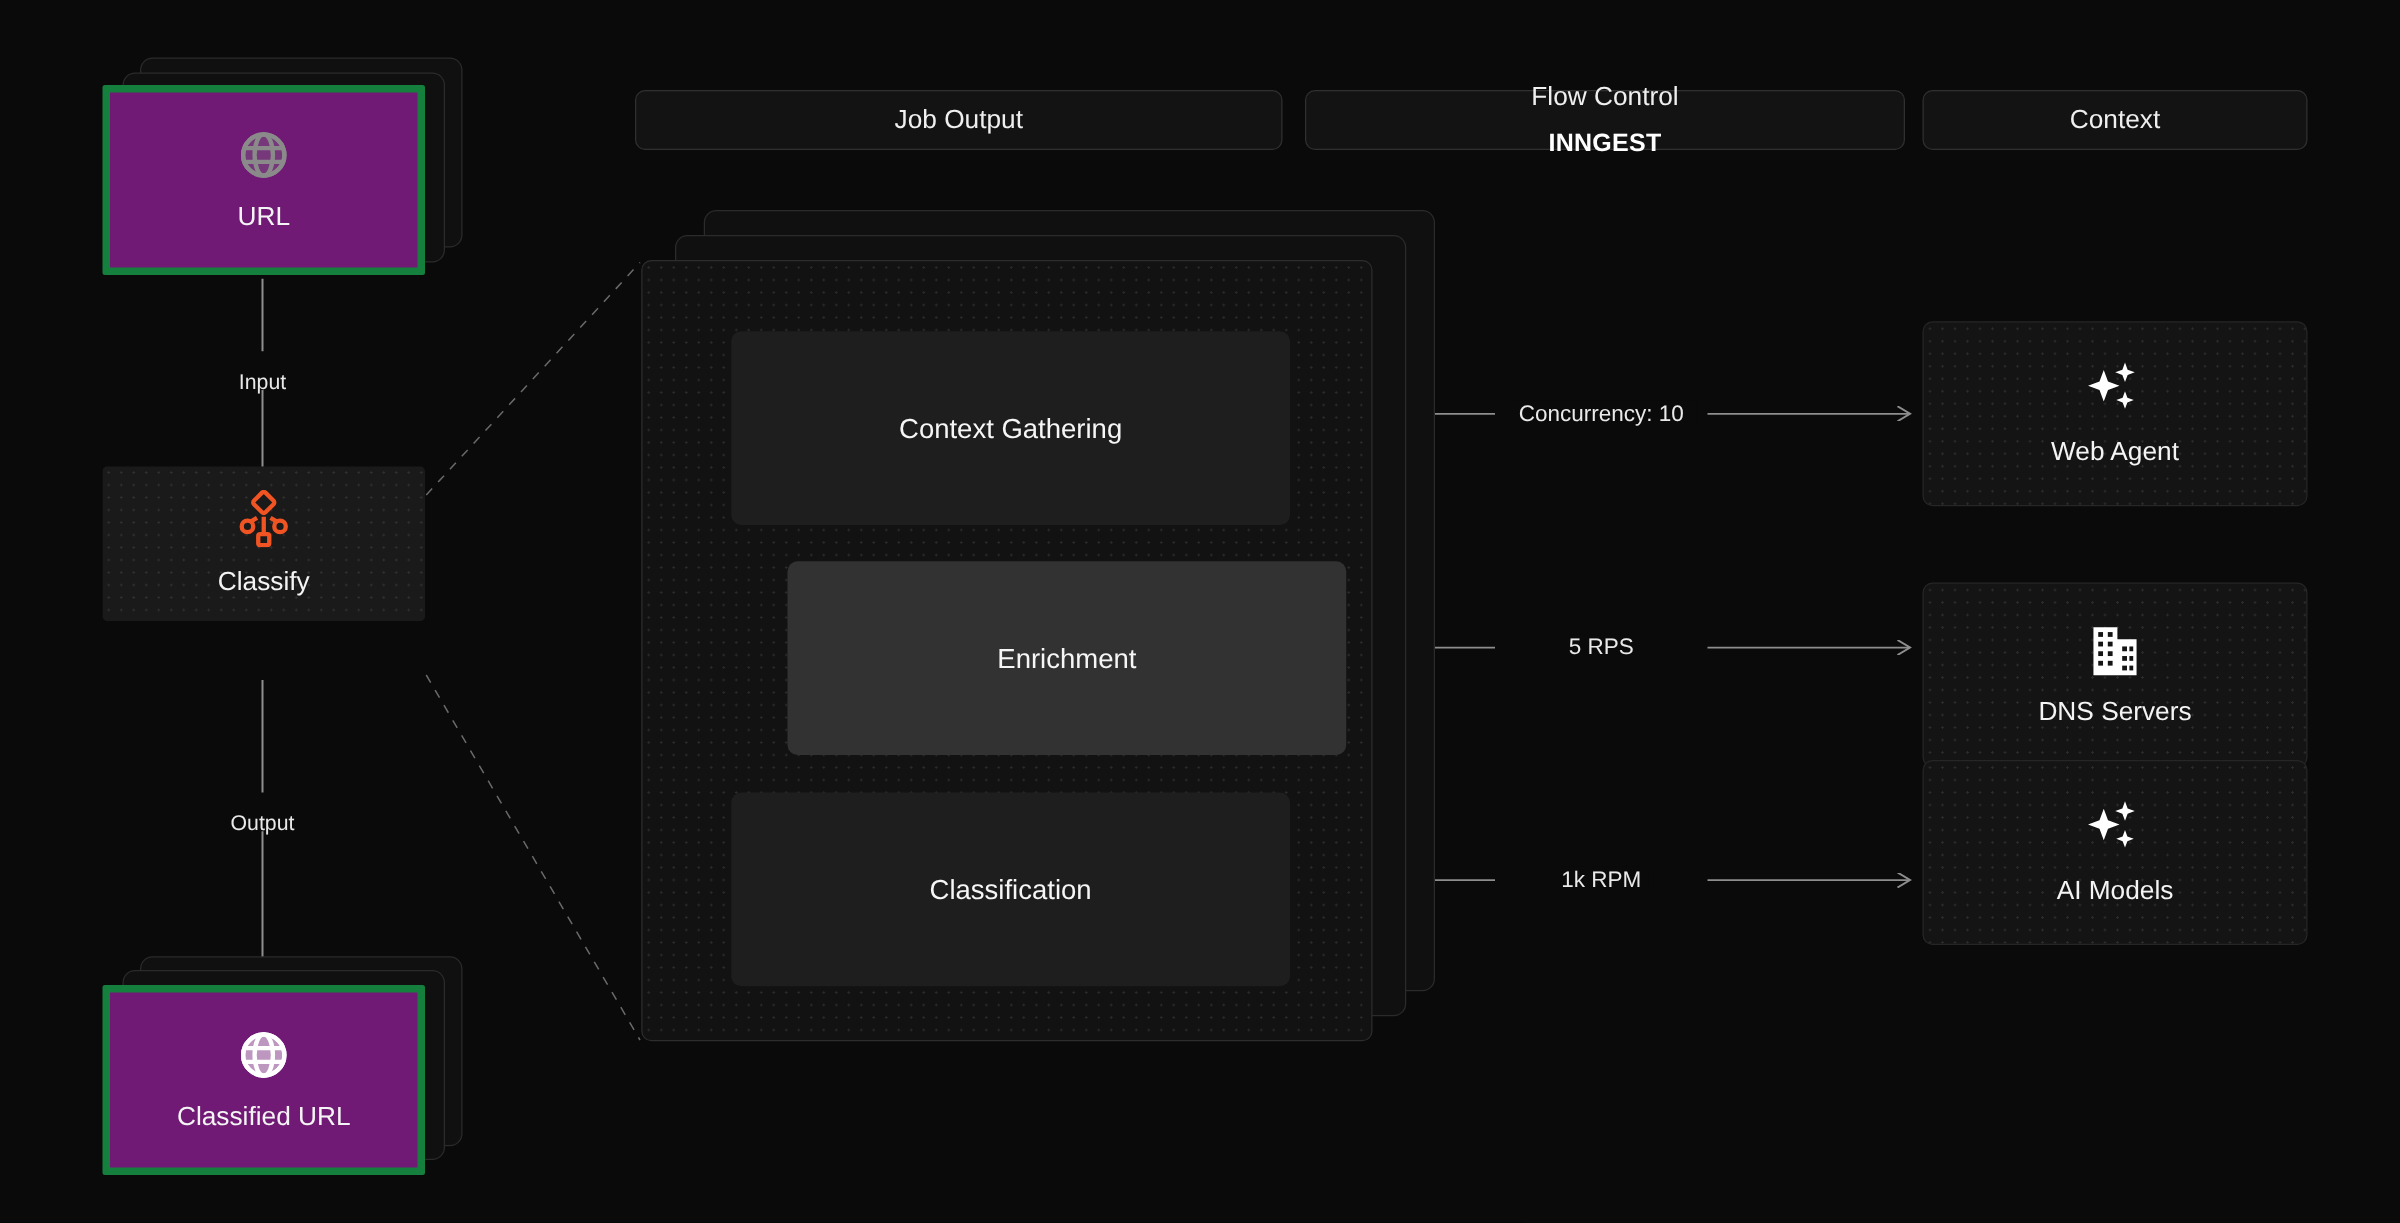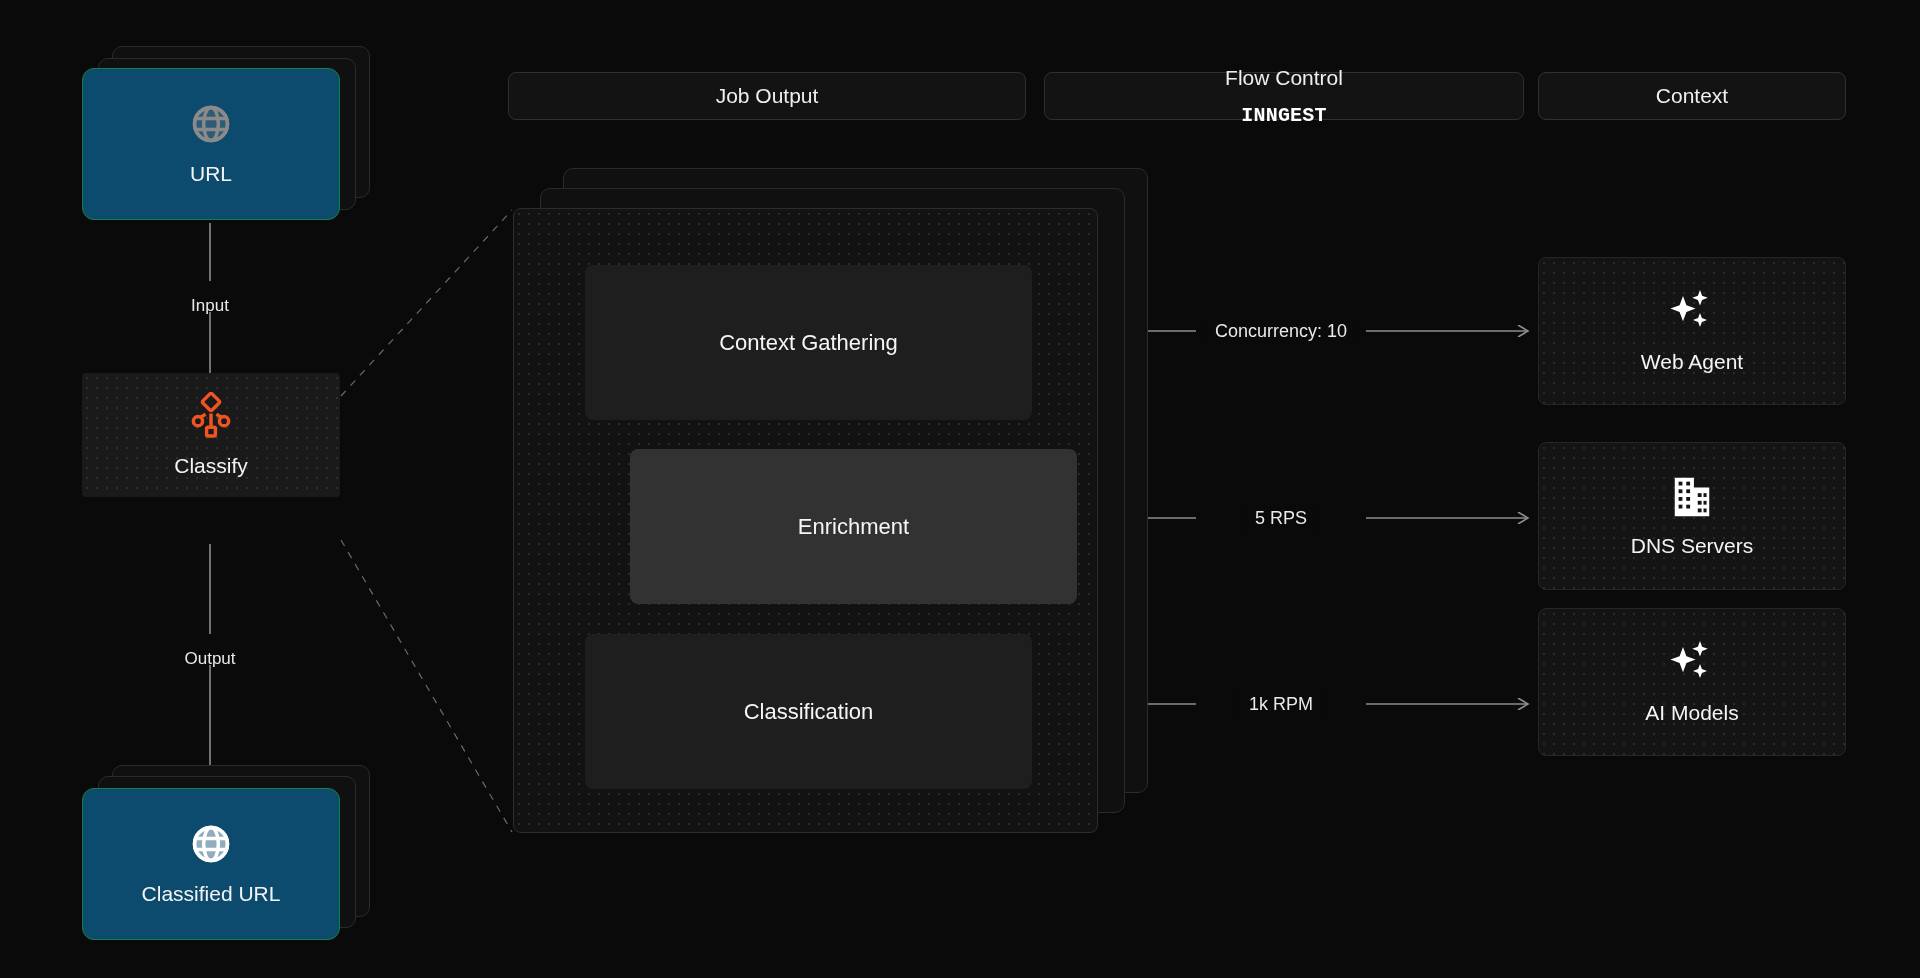--- a/index.html
+++ b/index.html
@@ -17,23 +17,23 @@
   }
   #stage {
     position: absolute;
     inset: 0;
     background: #0a0a0a;
   }
 
   
   .card {
     position: absolute;
-    border: 1px solid #15803d;
-    border-radius: 12px;
-    background: #0c4a6e;
+    border: 6px solid #15803d;
+    border-radius: 2px;
+    background: #701a75;
     box-sizing: border-box;
   }
   .dotted {
     background-color: #121212;
     background-image: radial-gradient(#2a2a2a 1px, transparent 1px);
     background-size: 10px 10px;
   }
   .centerbox {
     display: flex;
     flex-direction: column;
@@ -58,21 +58,20 @@
     color: #efefef;
   }
   #tab-jobsteps { left: 508px; width: 518px; }
   #tab-flow     { left: 1044px; width: 480px; flex-direction: column; }
   #tab-context  { left: 1538px; width: 308px; }
   .wordmark {
     font-size: 20px;
     font-weight: 700;
     letter-spacing: 0.2px;
     color: #ffffff;
-    font-family: Liberation Mono, monospace;
   }
 
   
   .stack-shadow {
     position: absolute;
     border: 1px solid #2b2b2b;
     border-radius: 10px;
     background: #101010;
     box-sizing: border-box;
   }
@@ -148,21 +147,21 @@
     width: 308px;
     height: 148px;
     border: 1px solid #262626;
     border-radius: 8px;
     background-color: #141414;
     background-image: radial-gradient(#2b2b2b 1px, transparent 1px);
     background-size: 10px 10px;
     box-sizing: border-box;
   }
   #ctx-0 { top: 257px; }
-  #ctx-1 { top: 442px; }
+  #ctx-1 { top: 466px; }
   #ctx-2 { top: 608px; justify-content: center; }
   .ctx-label {
     font-size: 21px;
     color: #f4f4f4;
     margin-top: 14px;
     white-space: nowrap;
   }
 
   
   .flow-label {

